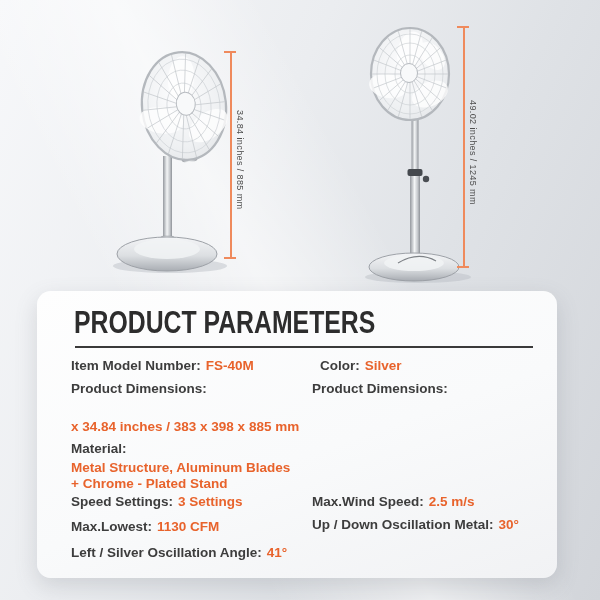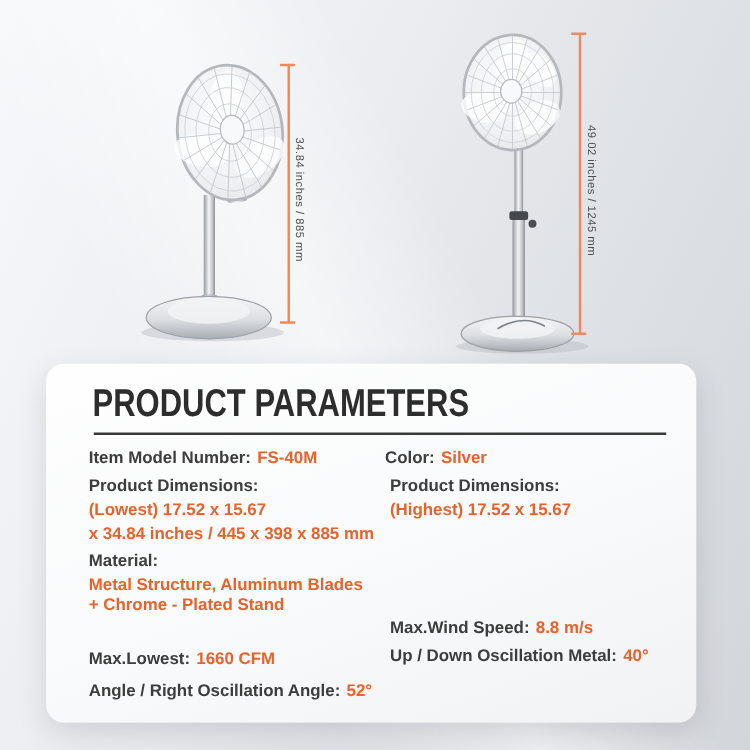--- a/index.html
+++ b/index.html
@@ -173,43 +173,44 @@
   <div class="card"></div>
   <div class="panel-title">PRODUCT PARAMETERS</div>
   <div class="title-rule"></div>
 
   <div class="spec" style="left:71px;top:358px">
     <span>Item Model Number:</span><span class="val">FS-40M</span>
   </div>
   <div class="spec" style="left:71px;top:381px">
     <span>Product Dimensions:</span>
   </div>
-  <div class="spec valline" style="left:71px;top:400px">(Lowest) 17.52 x 15.67</div>
-  <div class="spec valline" style="left:71px;top:419px">x 34.84 inches / 445 x 398 x 885 mm</div>
+  <div class="spec valline" style="left:71px;top:419px">x 34.84 inches / 383 x 398 x 885 mm</div>
 
   <div class="spec" style="left:71px;top:441px">
     <span>Material:</span>
   </div>
   <div class="spec valline" style="left:71px;top:460px">Metal Structure, Aluminum Blades</div>
   <div class="spec valline" style="left:71px;top:476px">+ Chrome - Plated Stand</div>
 
+  <div class="spec" style="left:71px;top:494px">
+    <span>Speed Settings:</span><span class="val">3 Settings</span>
+  </div>
   <div class="spec" style="left:71px;top:519px">
-    <span>Max.Lowest:</span><span class="val">1660 CFM</span>
+    <span>Max.Lowest:</span><span class="val">1130 CFM</span>
   </div>
   <div class="spec" style="left:71px;top:545px">
-    <span>Angle / Right Oscillation Angle:</span><span class="val">52°</span>
-  </div>
-
-  <div class="spec" style="left:308px;top:358px">
+    <span>Left / Silver Oscillation Angle:</span><span class="val">41°</span>
+  </div>
+
+  <div class="spec" style="left:320px;top:358px">
     <span>Color:</span><span class="val">Silver</span>
   </div>
   <div class="spec" style="left:312px;top:381px">
     <span>Product Dimensions:</span>
   </div>
-  <div class="spec valline" style="left:312px;top:400px">(Highest) 17.52 x 15.67</div>
 
   <div class="spec" style="left:312px;top:494px">
-    <span>Max.Wind Speed:</span><span class="val">8.8 m/s</span>
+    <span>Max.Wind Speed:</span><span class="val">2.5 m/s</span>
   </div>
   <div class="spec" style="left:312px;top:517px">
-    <span>Up / Down Oscillation Metal:</span><span class="val">40°</span>
+    <span>Up / Down Oscillation Metal:</span><span class="val">30°</span>
   </div>
 </div>
 
 </body></html>

